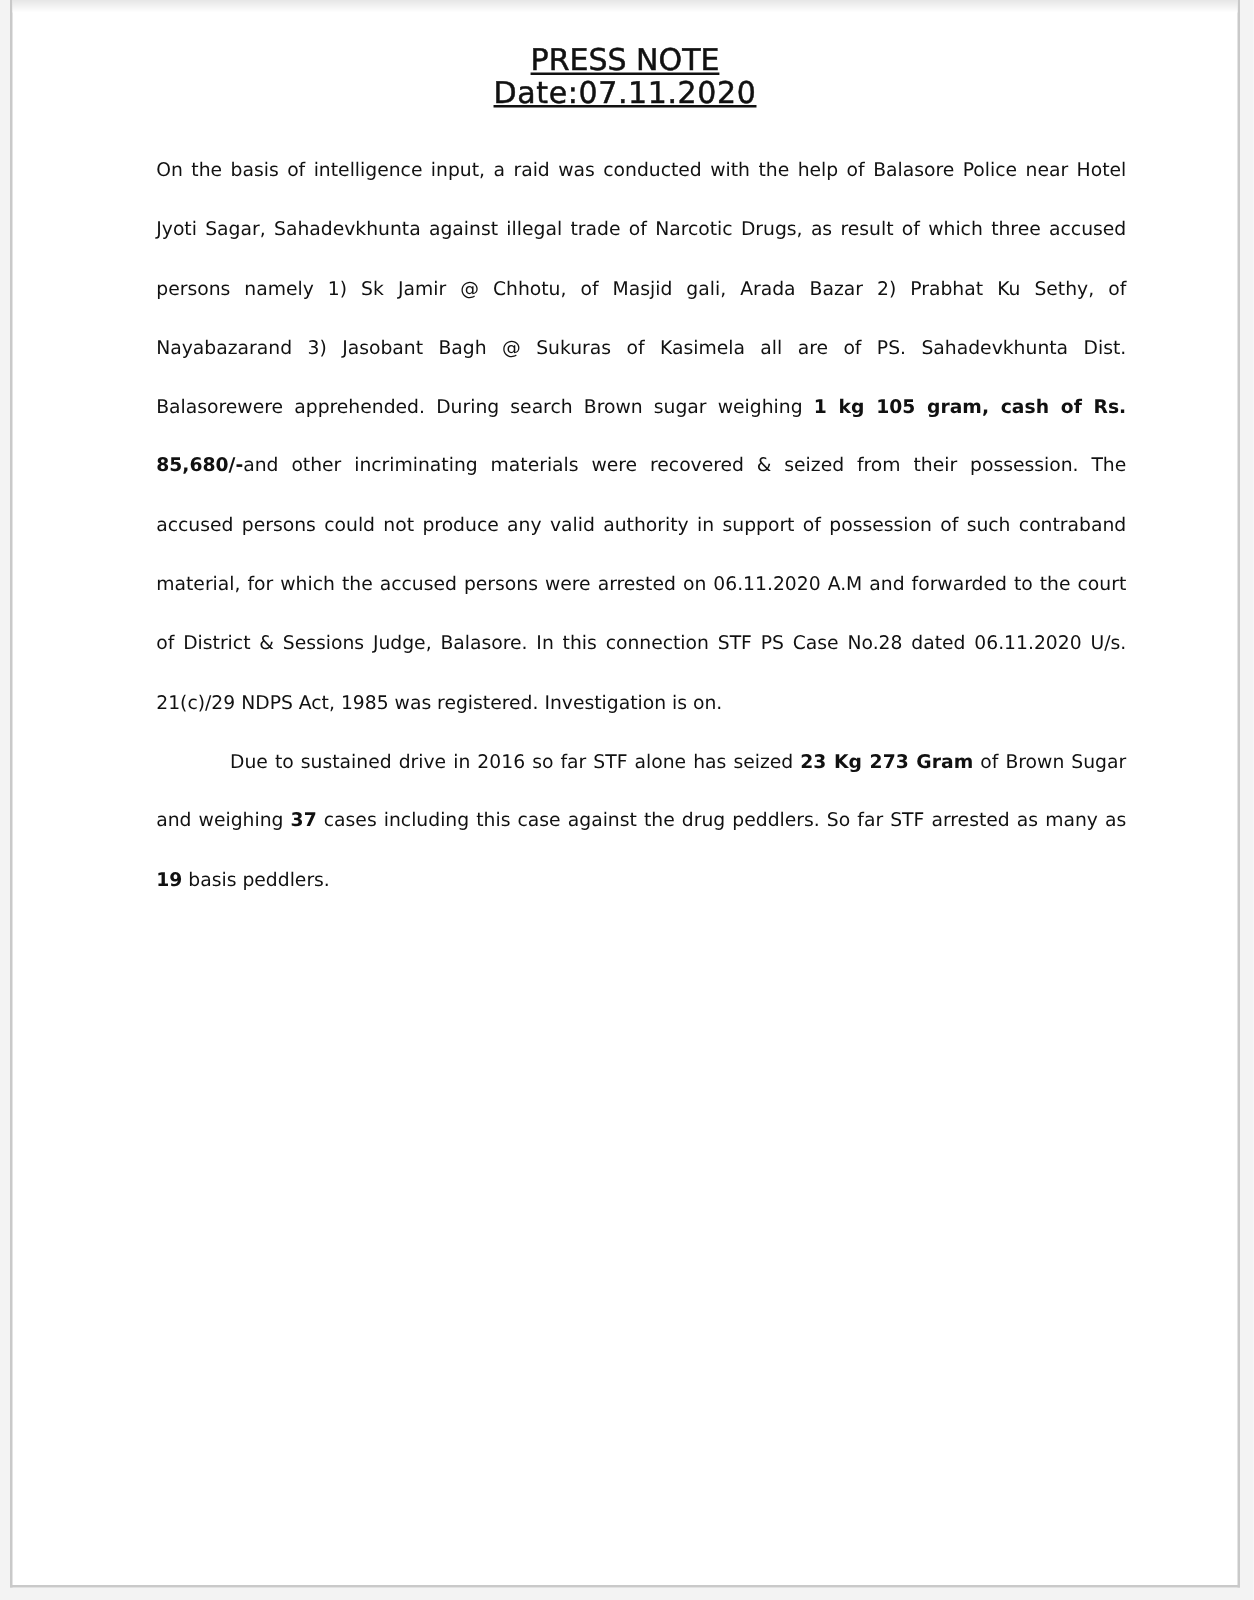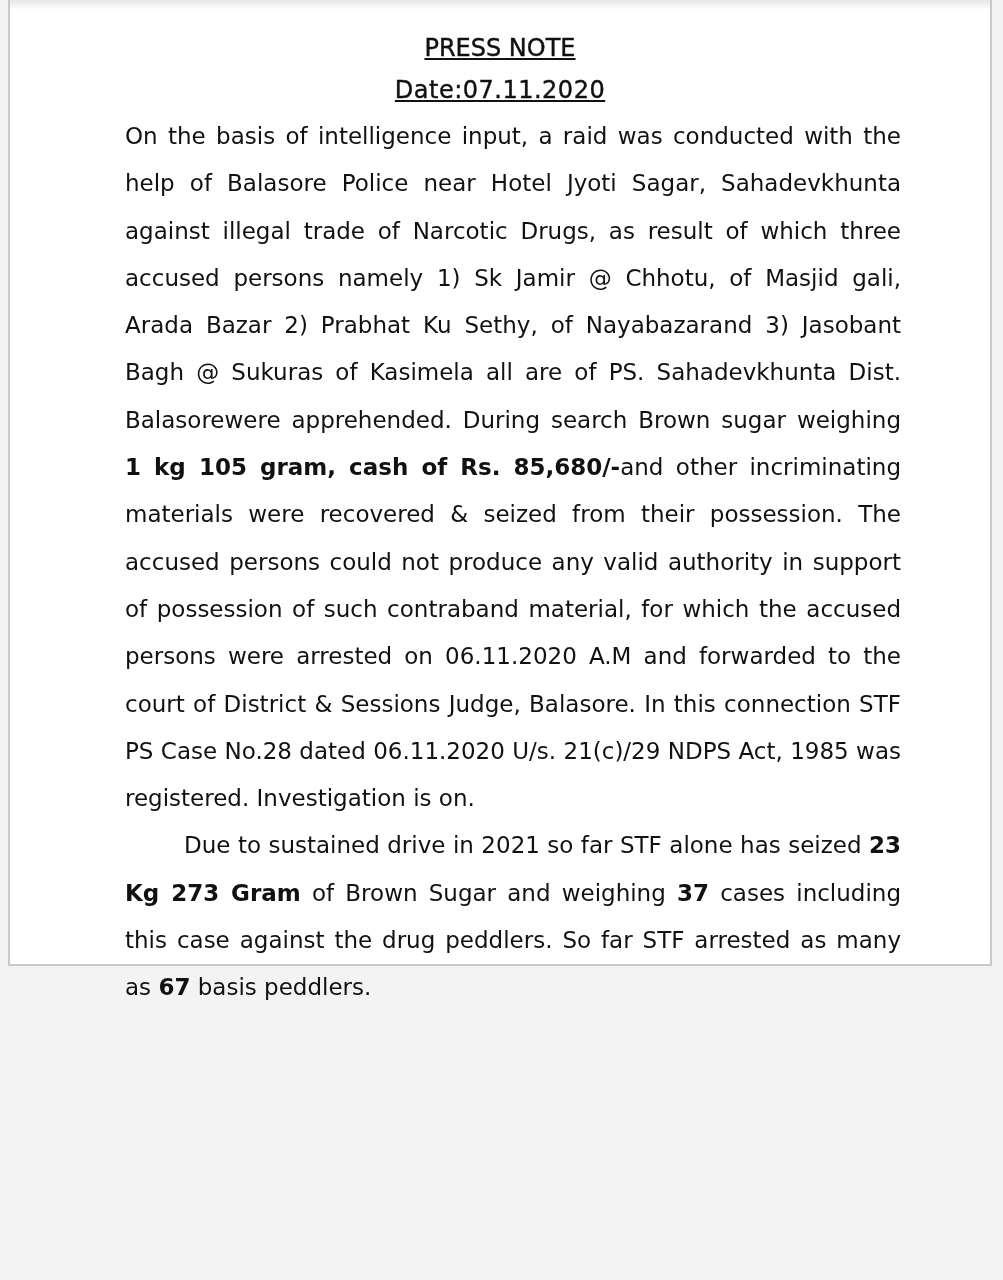--- a/index.html
+++ b/index.html
@@ -4,55 +4,55 @@
 <style>
   html, body { margin: 0; padding: 0; }
   body {
     width: 1003px; height: 1280px; overflow: hidden;
     background: #f3f3f3;
     position: relative;
     font-family: "DejaVu Sans", sans-serif;
     color: #111;
   }
   .page {
-    position: absolute; left: 8px; top: 0; width: 984px; height: 966px;
+    position: absolute; left: 8px; top: 0; width: 984px; height: 1270px;
     background: #ffffff;
     border-left: 2px solid #c9c9c9;
     border-right: 2px solid #c9c9c9;
     border-bottom: 2px solid #c9c9c9;
     box-sizing: border-box;
   }
   .topshade {
     position: absolute; left: 0; top: 0; width: 100%; height: 10px;
     background: linear-gradient(#e6e6e6, #ffffff);
   }
   .title {
     position: absolute; left: 0; width: 100%; text-align: center;
     font-size: 24px; text-decoration: underline; font-weight: normal;
     -webkit-text-stroke: 0.4px #111;
   }
   .t1 { top: 34px; }
-  .t2 { top: 76px; letter-spacing: 0.5px; }
+  .t2 { top: 60px; letter-spacing: 0.5px; }
   .body {
     position: absolute; left: 115px; width: 776px; top: 113px;
-    font-size: 23px; line-height: 47.3px;
+    font-size: 15px; line-height: 47.3px;
     text-align: justify;
   }
   .body p { margin: 0; }
   .indent { text-indent: 59px; }
   b { font-weight: bold; }
 </style>
 </head>
 <body>
 
 <div class="page">
   <div class="topshade"></div>
   <div class="title t1">PRESS NOTE</div>
   <div class="title t2">Date:07.11.2020</div>
   <div class="body">
     <p>
       <span>On the basis of intelligence input, a raid was conducted with the help of Balasore Police near Hotel Jyoti Sagar, Sahadevkhunta against illegal trade of Narcotic Drugs, as result of which  three accused persons namely 1) Sk Jamir @ Chhotu, of  Masjid gali, Arada Bazar 2) Prabhat Ku Sethy, of Nayabazarand 3) Jasobant Bagh @ Sukuras of Kasimela all are of PS. Sahadevkhunta Dist. Balasorewere apprehended. During search Brown sugar weighing </span><b>1 kg 105 gram, cash of Rs. 85,680/-</b><span>and other incriminating materials were recovered &amp; seized from their possession. The accused persons could not produce any valid authority in support of possession of such contraband material, for which the accused persons were arrested on 06.11.2020 A.M and  forwarded to the court of District &amp; Sessions Judge, Balasore. In this connection STF PS Case No.28 dated 06.11.2020 U/s. 21(c)/29 NDPS Act, 1985 was registered. Investigation is on.</span>
     </p>
     <p class="indent">
-      <span>Due to sustained drive in 2021 so far STF alone has seized </span><b>23 Kg 273 Gram</b><span> of Brown Sugar and weighing </span><b>37</b><span> cases including this case against the drug peddlers. So far STF arrested as many as </span><b>67</b><span> basis peddlers.</span>
+      <span>Due to sustained drive in 2016 so far STF alone has seized </span><b>23 Kg 273 Gram</b><span> of Brown Sugar and weighing </span><b>37</b><span> cases including this case against the drug peddlers. So far STF arrested as many as </span><b>19</b><span> basis peddlers.</span>
     </p>
   </div>
 </div>
 
 </body></html>

